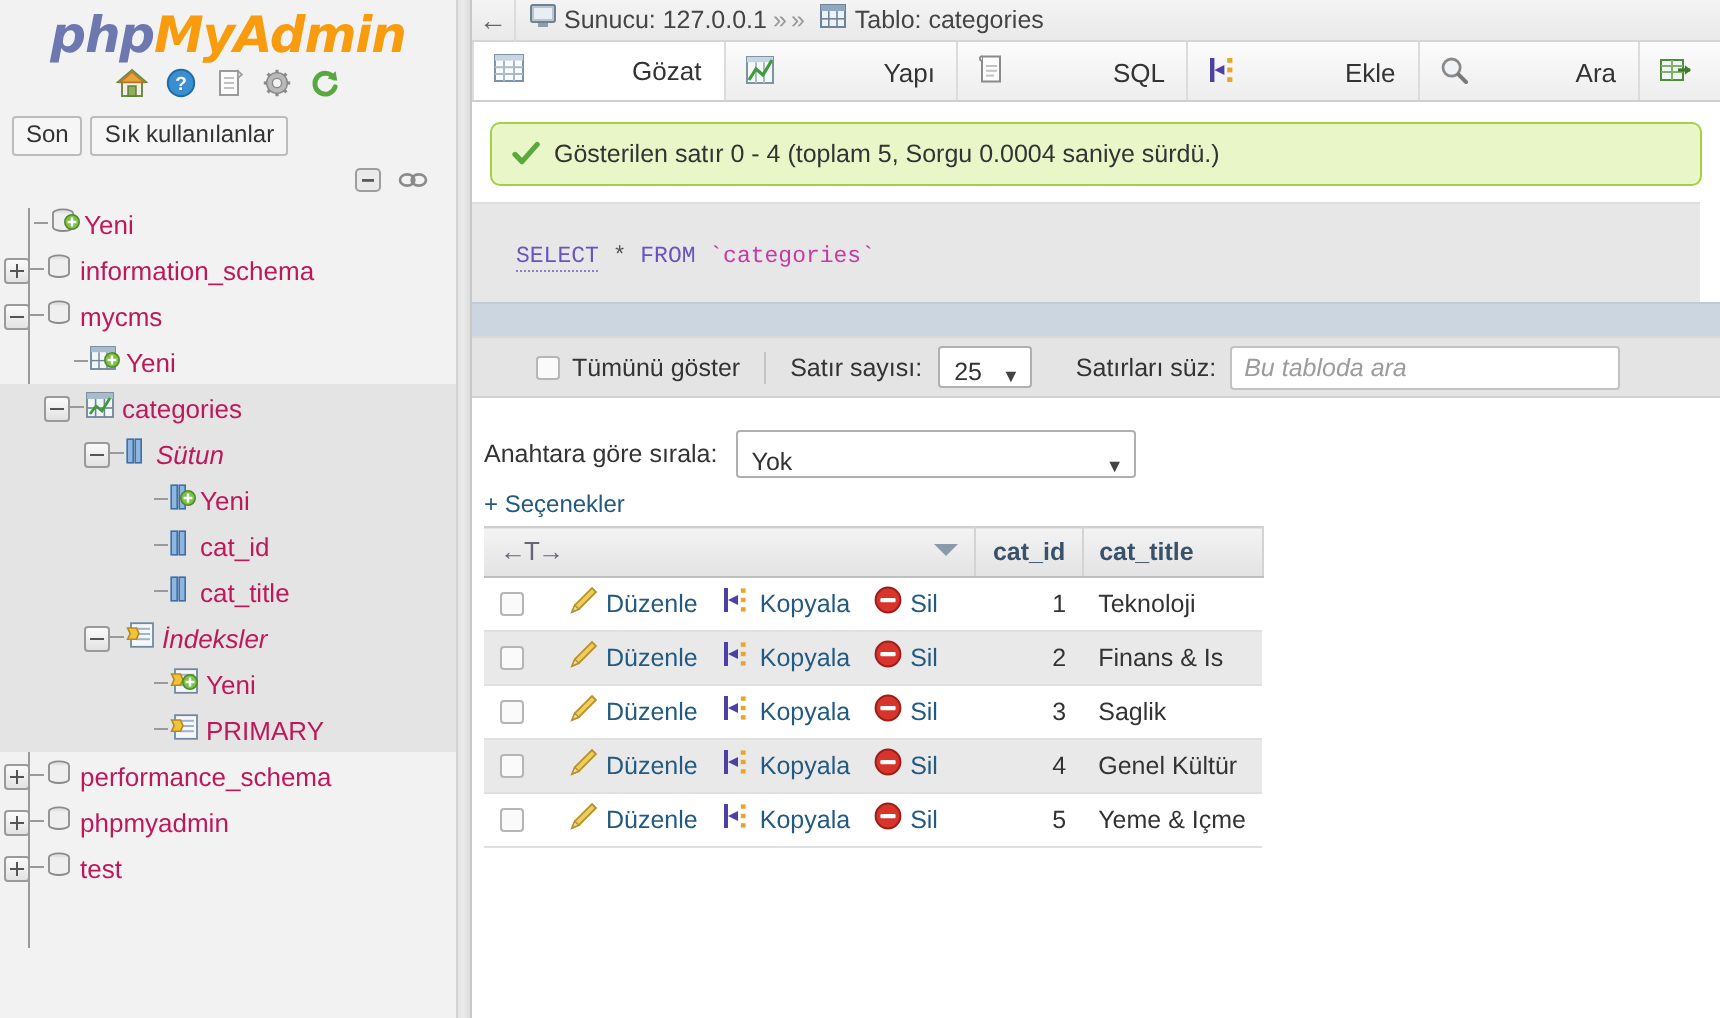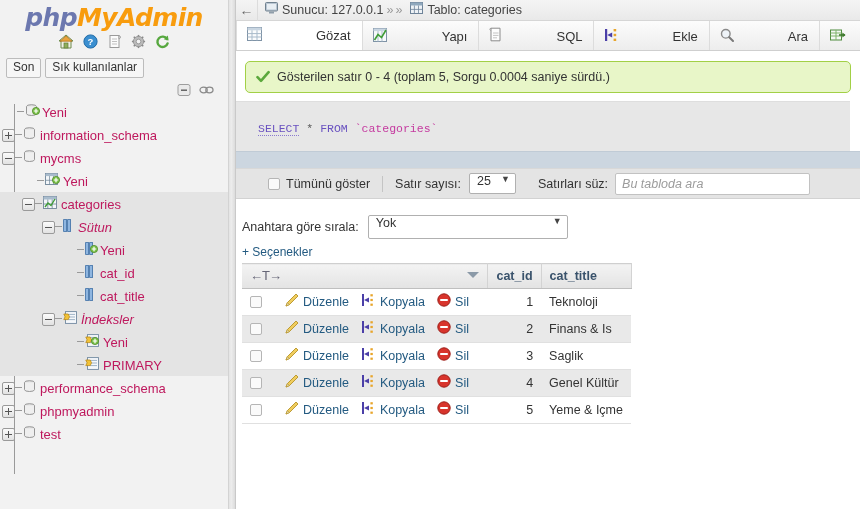--- a/index.html
+++ b/index.html
@@ -232,21 +232,21 @@
     width: 12px; height: 12px;
     border: 1px solid #b5b5b5;
     background: #fafafa;
     border-radius: 2px;
     display: inline-block;
     vertical-align: middle;
     margin-right: 6px;
   }
   .vsep { width:1px; height:16px; background:#c4c4c4; margin: 0 12px; }
   .selectbox {
-    display: inline-flex; align-items:flex-start; justify-content:space-between;
+    display: inline-flex; align-items:flex-end; justify-content:space-between;
     border: 1px solid #b0b0b0;
     background: #fff;
     border-radius: 2px;
     height: 21px;
     padding: 0 5px 0 7px;
     font-size: 12.5px;
     color: #333;
     margin-left: 8px;
   }
   .selectbox .caret { margin-left: 10px; color:#444; font-size:9px; }

